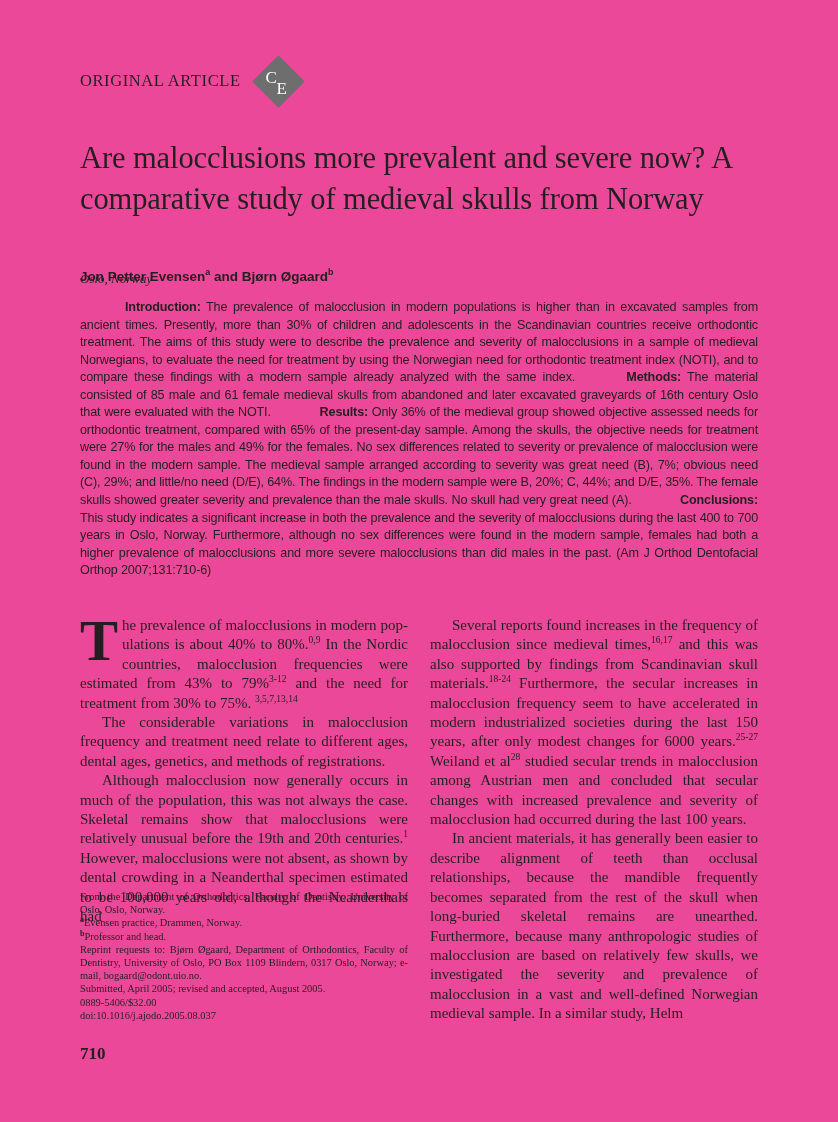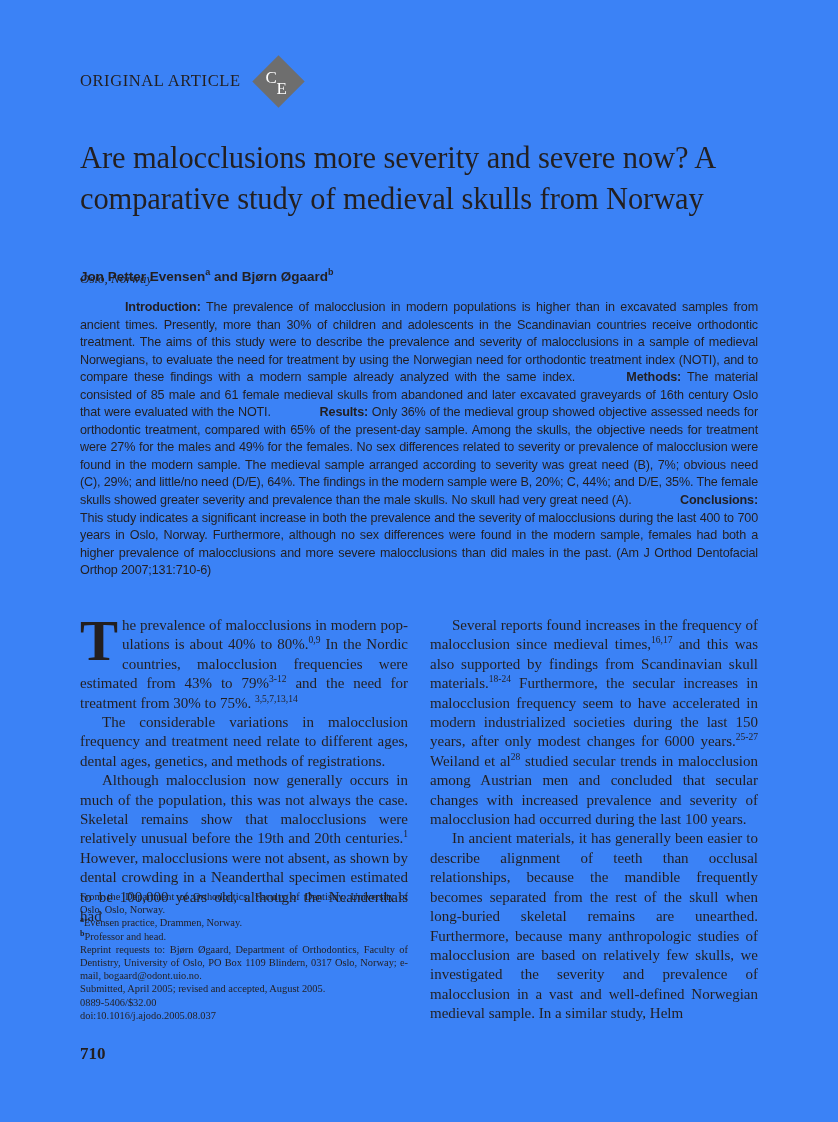--- a/index.html
+++ b/index.html
@@ -14,21 +14,21 @@
     font-family: "Liberation Serif", "DejaVu Serif", serif;
     color: #1a1a1a;
     overflow: hidden;
   }
 
   .page {
     position: absolute;
     left: 0; top: 0;
     width: 838px;
     height: 1122px;
-    background: #3b82f6;
+    background: #ec4899;
   }
 
   
   .header-row {
     position: absolute;
     left: 80px;
     top: 52px;
     display: flex;
     align-items: center;
     height: 58px;
@@ -207,21 +207,21 @@
     <div class="kicker">ORIGINAL ARTICLE</div>
     <div class="ce-logo">
       <div class="ce-diamond"></div>
       <div class="ce-letters">
         <span class="ce-c">C</span>
         <span class="ce-e">E</span>
       </div>
     </div>
   </div>
 
-  <h1 class="title">Are malocclusions more severity and severe now? A comparative study of medieval skulls from Norway</h1>
+  <h1 class="title">Are malocclusions more prevalent and severe now? A comparative study of medieval skulls from Norway</h1>
 
   <div class="authors"><span>Jon Petter Evensen</span><sup>a</sup><span> and Bjørn Øgaard</span><sup>b</sup></div>
   <div class="affil">Oslo, Norway</div>
 
   <div class="abstract"><b>Introduction:</b><span> The prevalence of malocclusion in modern populations is higher than in excavated samples from ancient times. Presently, more than 30% of children and adolescents in the Scandinavian countries receive orthodontic treatment. The aims of this study were to describe the prevalence and severity of malocclusions in a sample of medieval Norwegians, to evaluate the need for treatment by using the Norwegian need for orthodontic treatment index (NOTI), and to compare these findings with a modern sample already analyzed with the same index. </span><b>Methods:</b><span> The material consisted of 85 male and 61 female medieval skulls from abandoned and later excavated graveyards of 16th century Oslo that were evaluated with the NOTI. </span><b>Results:</b><span> Only 36% of the medieval group showed objective assessed needs for orthodontic treatment, compared with 65% of the present-day sample. Among the skulls, the objective needs for treatment were 27% for the males and 49% for the females. No sex differences related to severity or prevalence of malocclusion were found in the modern sample. The medieval sample arranged according to severity was great need (B), 7%; obvious need (C), 29%; and little/no need (D/E), 64%. The findings in the modern sample were B, 20%; C, 44%; and D/E, 35%. The female skulls showed greater severity and prevalence than the male skulls. No skull had very great need (A). </span><b>Conclusions:</b><span> This study indicates a significant increase in both the prevalence and the severity of malocclusions during the last 400 to 700 years in Oslo, Norway. Furthermore, although no sex differences were found in the modern sample, females had both a higher prevalence of malocclusions and more severe malocclusions than did males in the past. (Am J Orthod Dentofacial Orthop 2007;131:710-6)</span></div>
 
   <div class="col col-left">
     <p class="first dropcap-para"><span class="dropcap">T</span><span>he prevalence of malocclusions in modern pop-ulations is about 40% to 80%.</span><sup>0,9</sup><span> In the Nordic countries, malocclusion frequencies were estimated from 43% to 79%</span><sup>3-12</sup><span> and the need for treatment from 30% to 75%. </span><sup>3,5,7,13,14</sup></p>
     <p>The considerable variations in malocclusion frequency and treatment need relate to different ages, dental ages, genetics, and methods of registrations.</p>
     <p><span>Although malocclusion now generally occurs in much of the population, this was not always the case. Skeletal remains show that malocclusions were relatively unusual before the 19th and 20th centuries.</span><sup>1</sup><span> However, malocclusions were not absent, as shown by dental crowding in a Neanderthal specimen estimated to be 100,000 years old, although the Neanderthals had</span></p>

